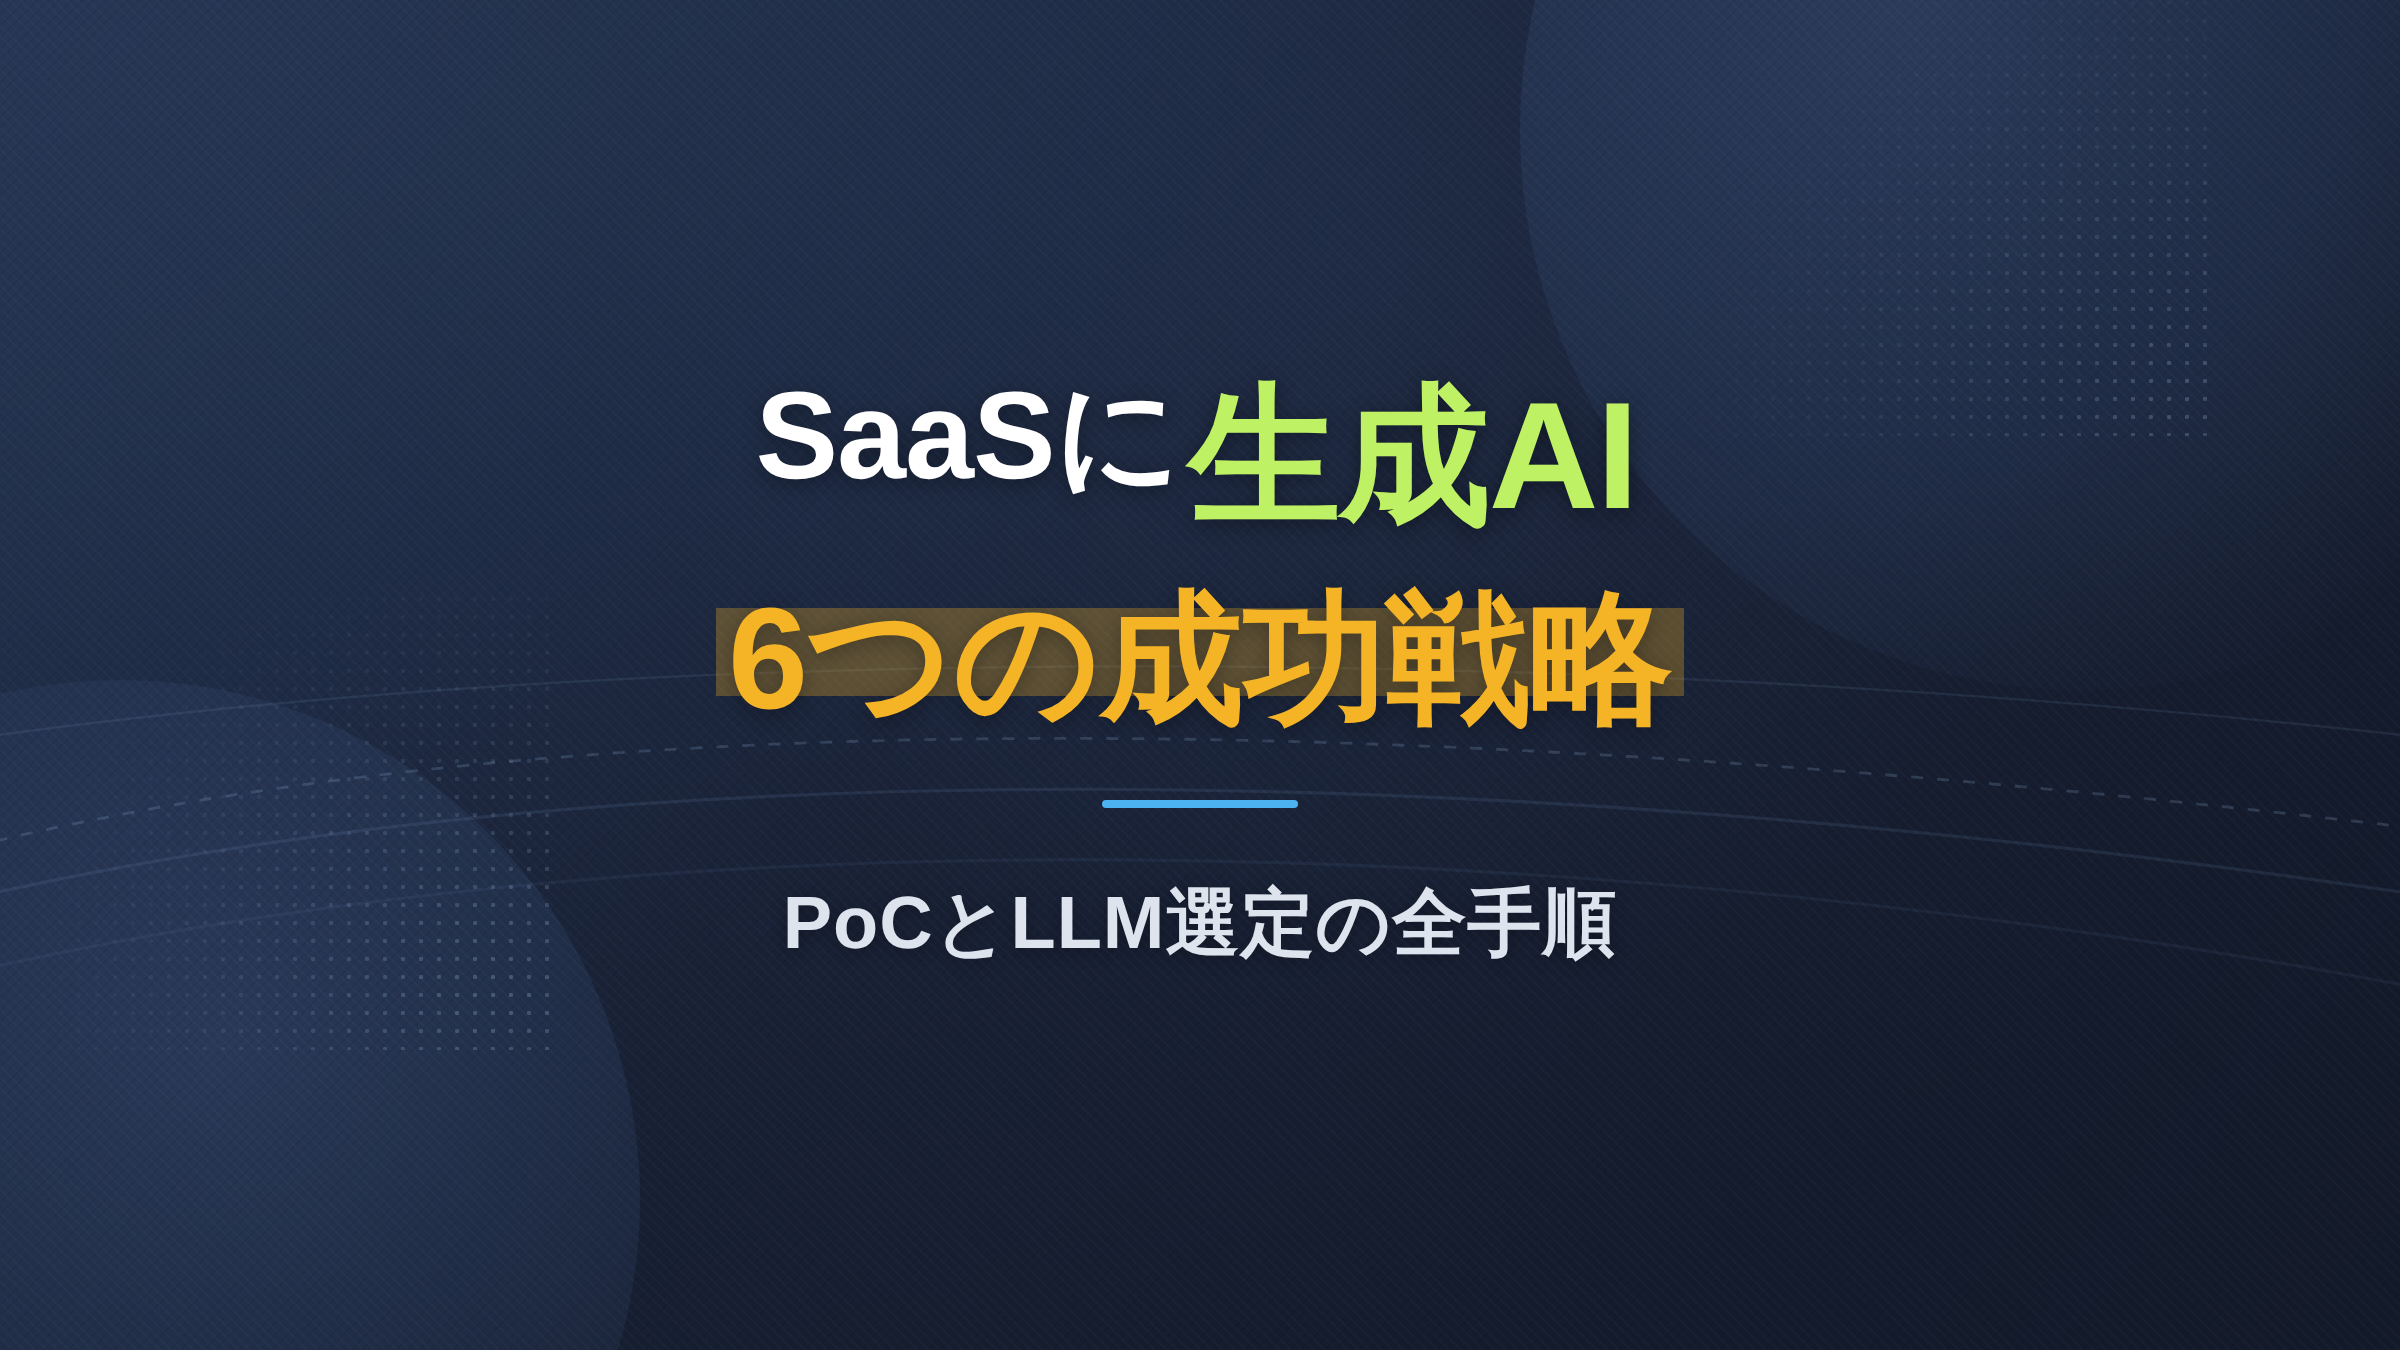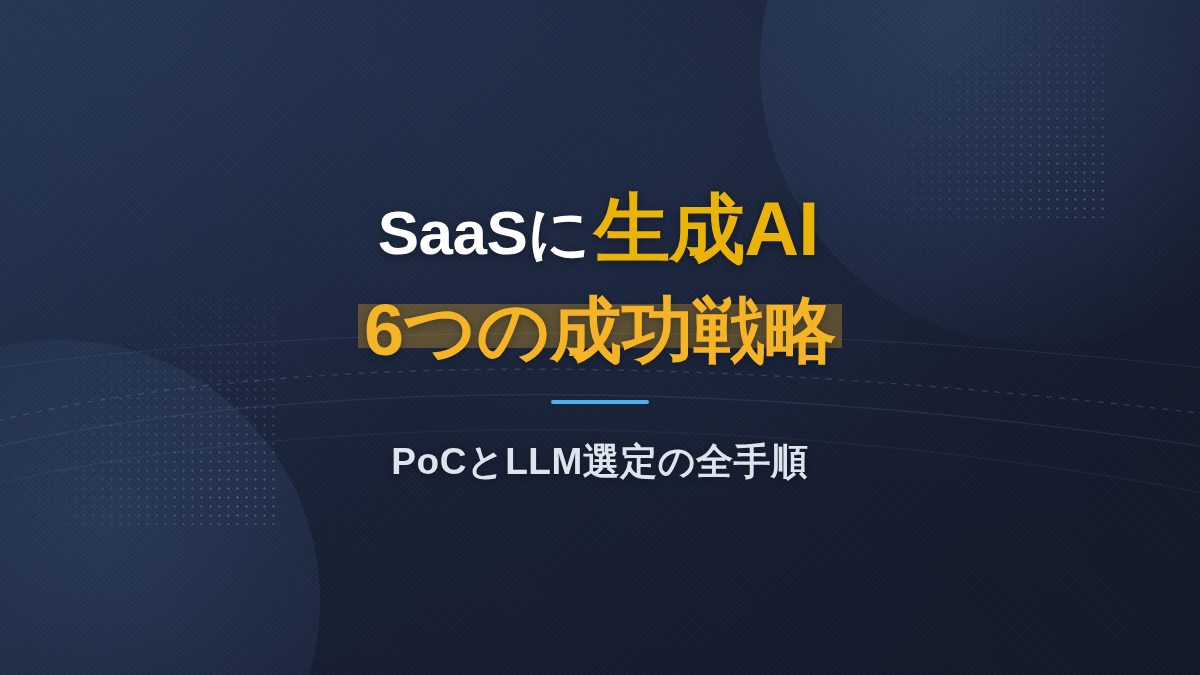--- a/index.html
+++ b/index.html
@@ -99,27 +99,27 @@
     position: relative;
     white-space: nowrap;
     line-height: 1;
     margin: 0;
     font-weight: 700;
     letter-spacing: -0.5px;
     color: #ffffff;
     font-size: 62px;
     text-shadow: 0 2px 10px rgba(0,0,0,0.38);
     display: flex;
-    align-items: flex-end;
+    align-items: flex-start;
   }
   .hl1-plain { font-size: 62px; }
   .hl1-accent {
     font-size: 76px;
     font-weight: 700;
-    color: #eab308;
+    color: #bef264;
     letter-spacing: -1px;
     padding: 0 4px;
     position: relative;
     top: 3px;
   }
 
   .headline-2-wrap {
     position: relative;
     margin-top: 30px;
     display: inline-block;

